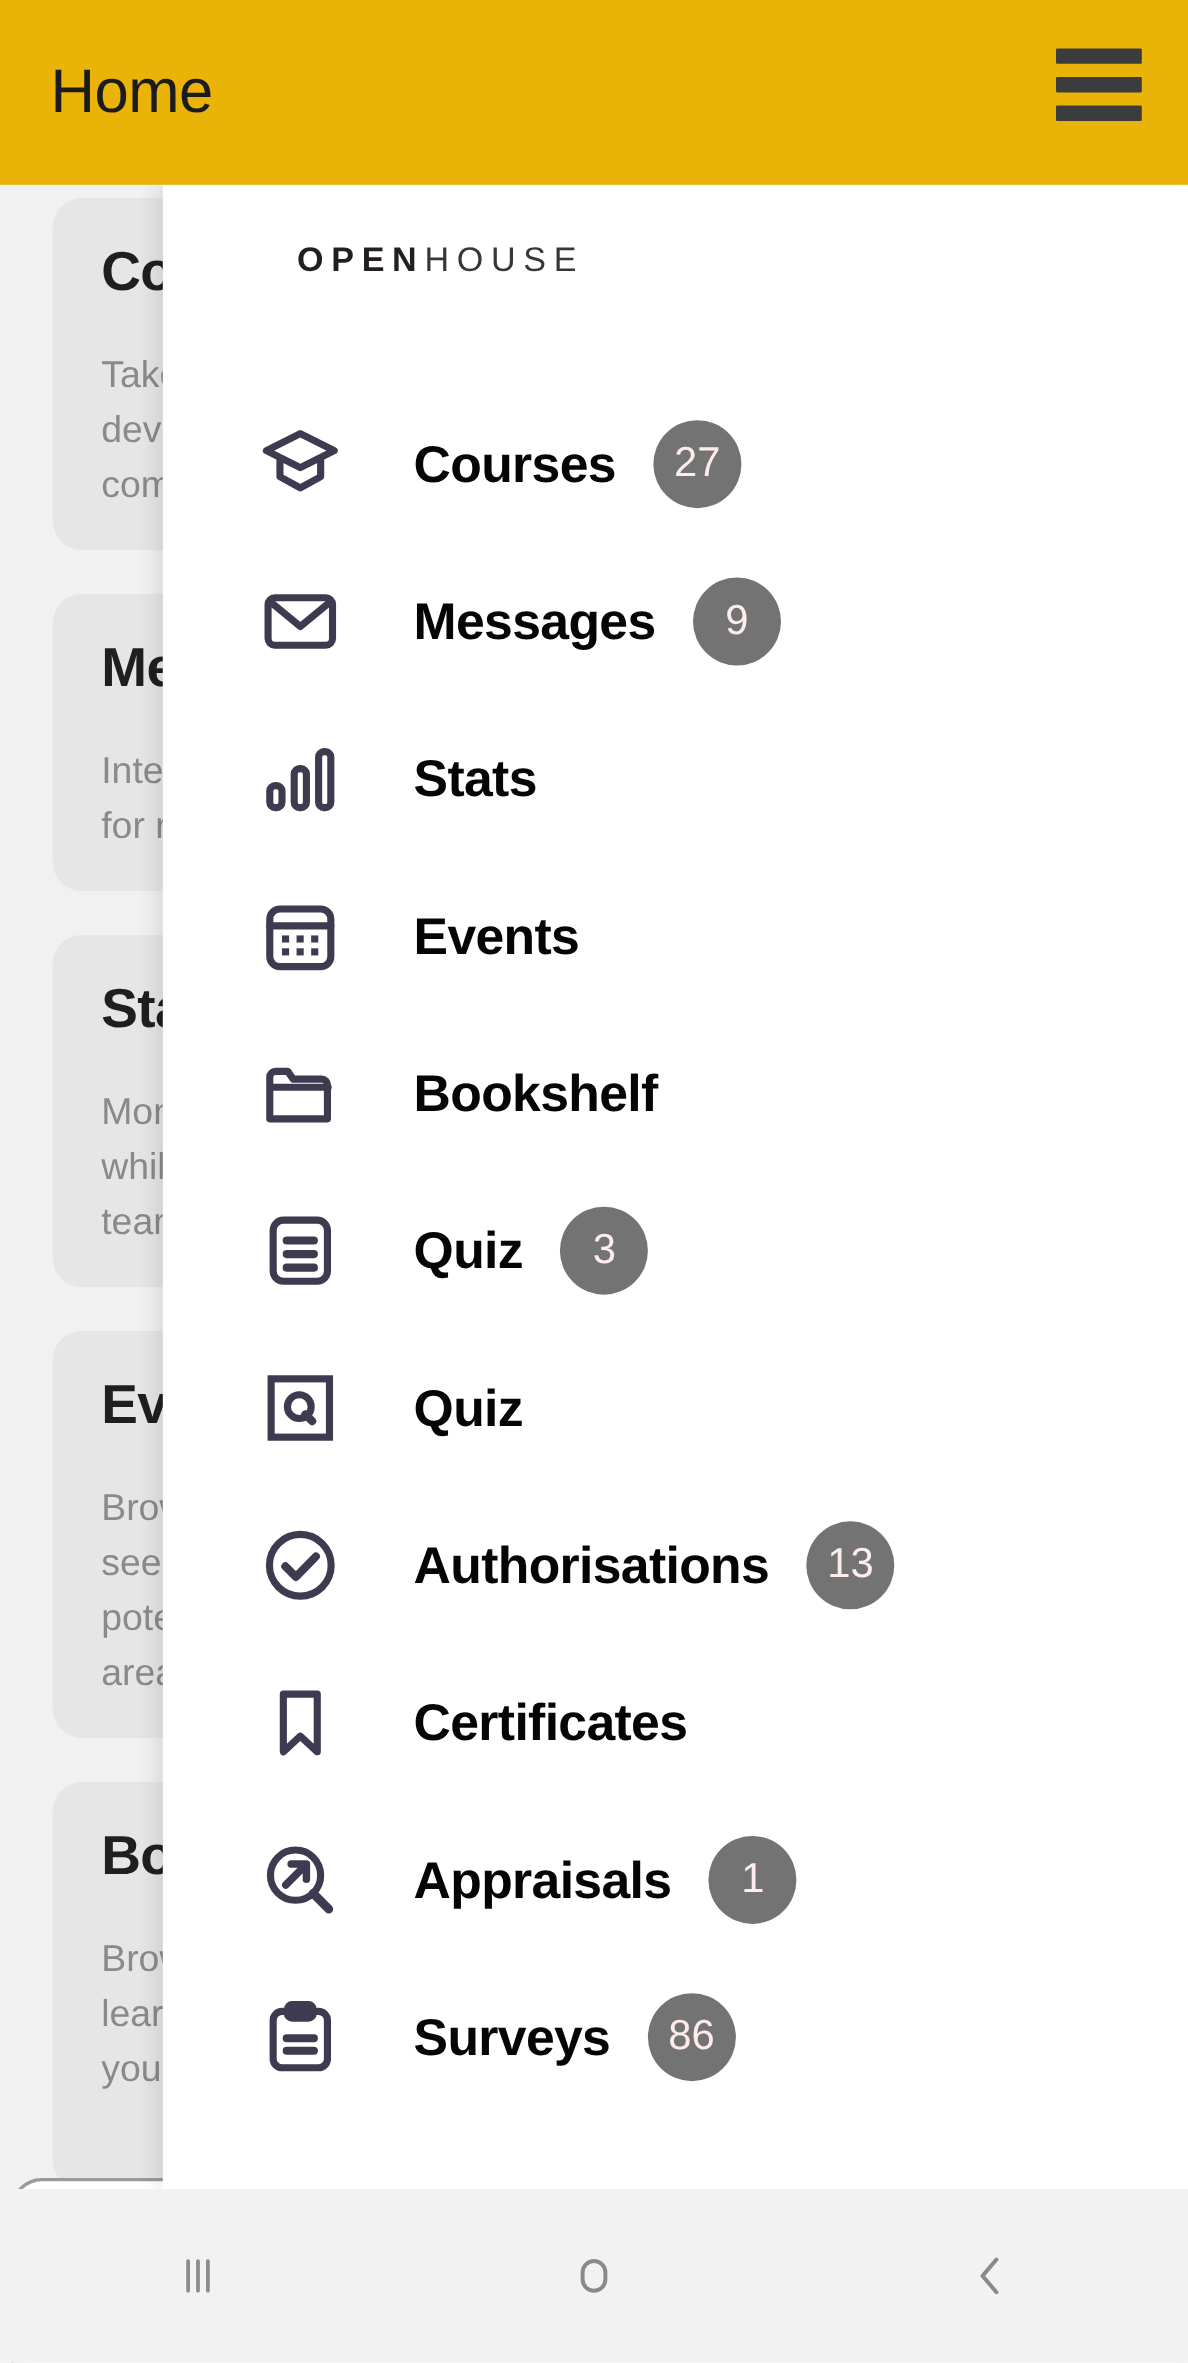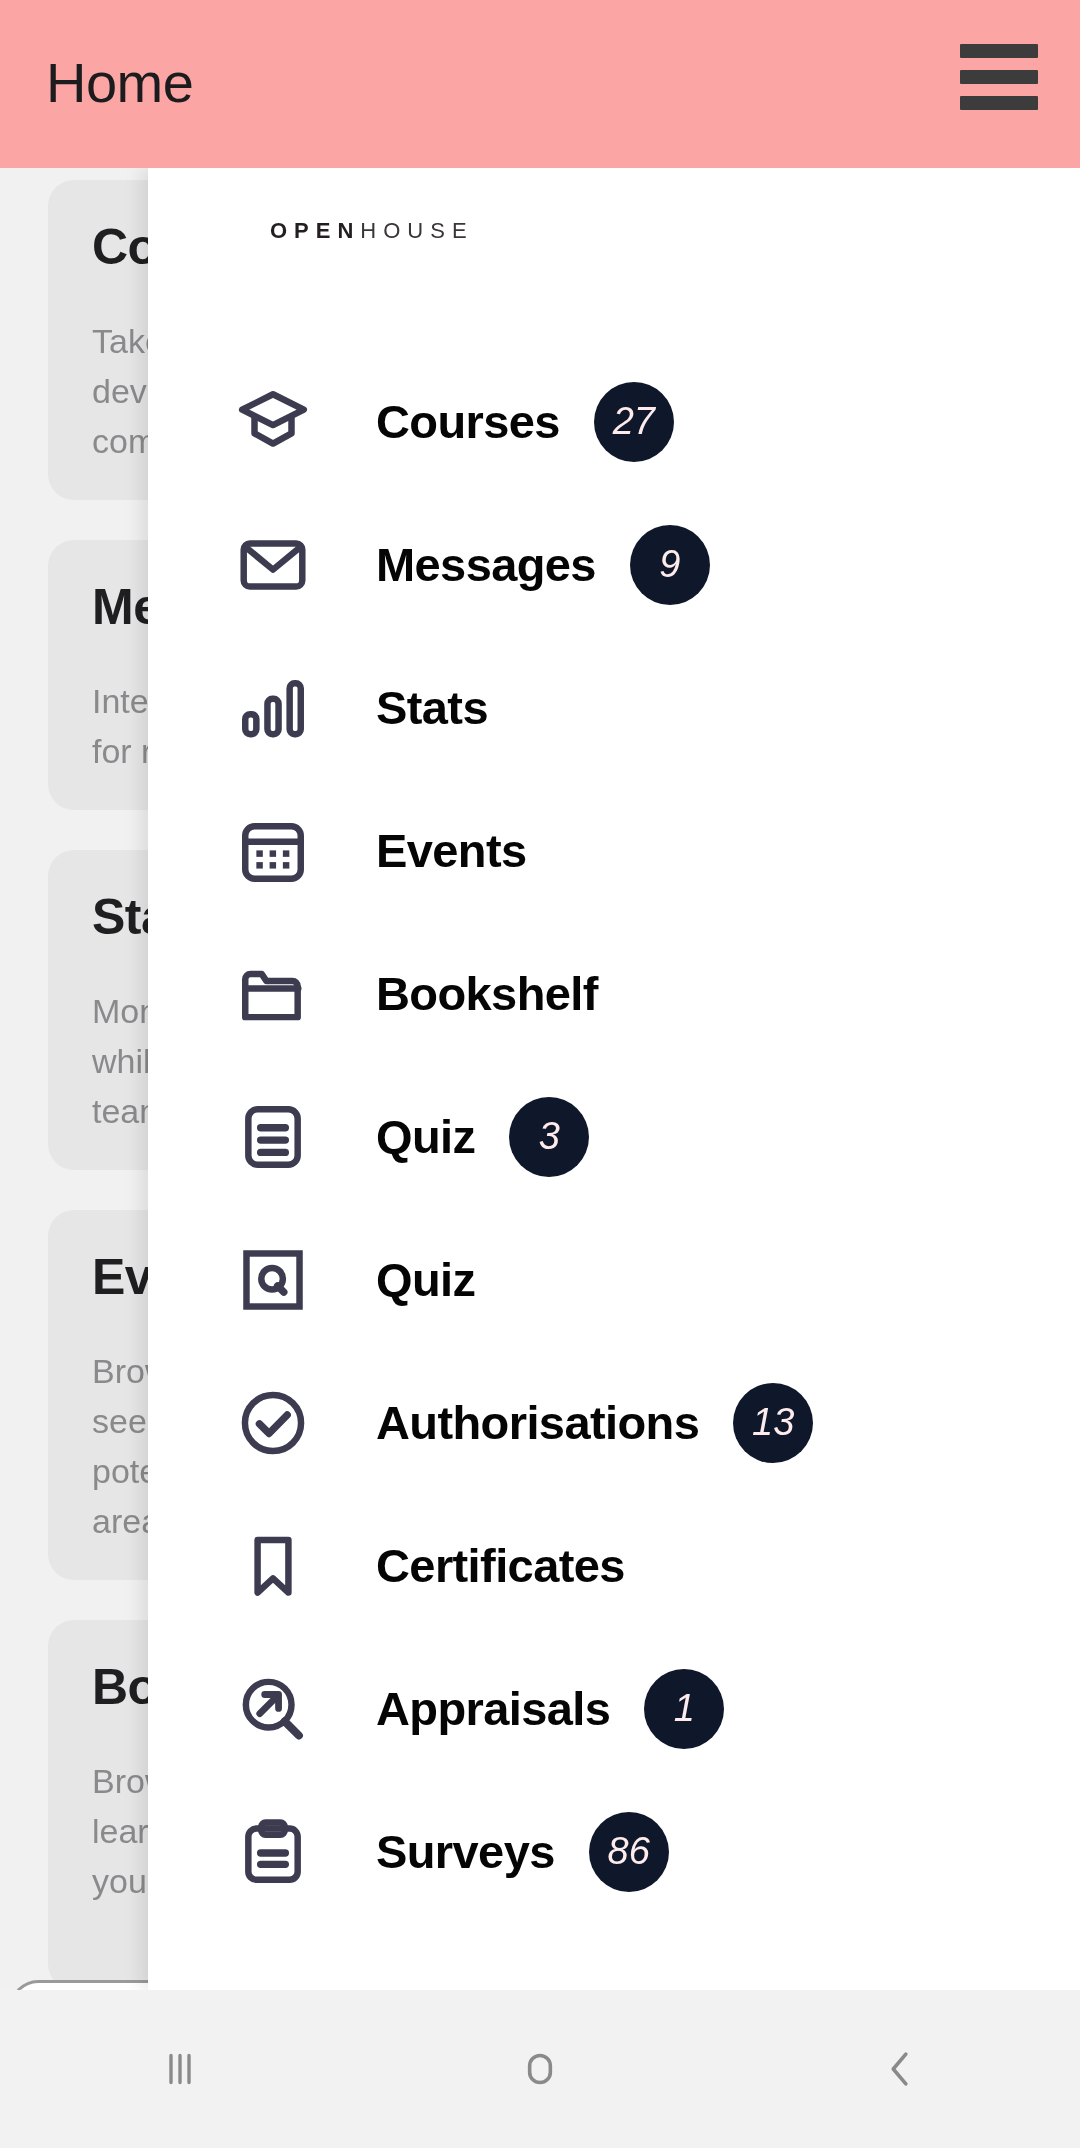--- a/index.html
+++ b/index.html
@@ -19,21 +19,21 @@
     background: #f1f1f1;
     overflow: hidden;
   }
 
   
   #appbar {
     position: absolute;
     top: 0; left: 0;
     width: 1080px;
     height: 168px;
-    background: #fca5a5;
+    background: #eab308;
     z-index: 40;
   }
   #appbar-title {
     position: absolute;
     left: 46px;
     top: 50px;
     font-size: 56px;
     font-weight: 400;
     color: #1c1c1e;
     letter-spacing: -0.5px;
@@ -130,21 +130,21 @@
     background: #ffffff;
     z-index: 20;
     overflow: hidden;
     box-shadow: -6px 0 18px rgba(0,0,0,0.10);
   }
 
   #drawer-logo {
     position: absolute;
     top: 50px;
     left: 122px;
-    font-size: 22px;
+    font-size: 31px;
     letter-spacing: 7px;
     color: #231f20;
     white-space: nowrap;
   }
   #drawer-logo .lg-bold { font-weight: bold; }
   #drawer-logo .lg-light { font-weight: 300; color: #3a3638; }
 
   #menu-list {
     position: absolute;
     top: 182px;
@@ -175,28 +175,27 @@
     color: #050505;
     letter-spacing: -0.6px;
     white-space: nowrap;
   }
   .menu-badge {
     margin-left: 34px;
     min-width: 80px;
     height: 80px;
     padding: 0 14px;
     border-radius: 40px;
-    background: #0f172a;
+    background: #737373;
     color: #fdeceb;
     font-size: 38px;
     display: flex;
     align-items: center;
     justify-content: center;
     white-space: nowrap;
-    font-style: italic;
   }
 
   
   #sysnav {
     position: absolute;
     left: 0;
     bottom: 0;
     width: 1080px;
     height: 158px;
     background: #f2f2f2;

